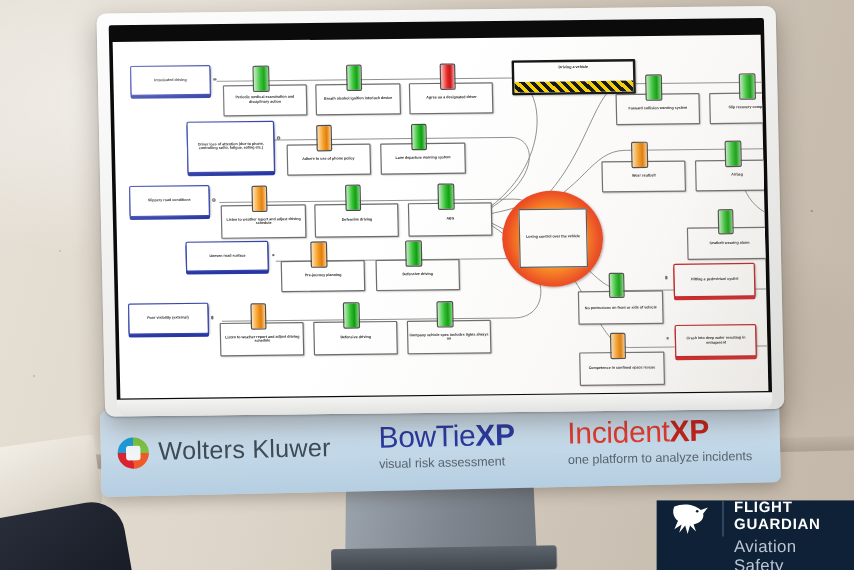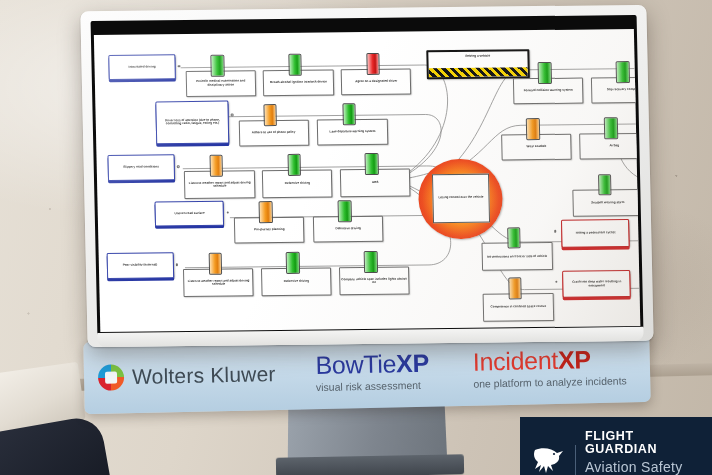--- a/index.html
+++ b/index.html
@@ -163,22 +163,22 @@
   .gate.red{ background: linear-gradient(90deg,#ffc0c0,#e82a2a 45%,#c41414 70%,#ff9a9a); }
   .conn-dot{ position:absolute; width:2.6px; height:2.6px; border-radius:50%;
     background:#fafafa; border:0.6px solid #6a6a6a; }
   
   #screen-glare{
     position:absolute; inset:0; pointer-events:none;
     background: linear-gradient(118deg, rgba(255,255,255,.30) 0%, rgba(255,255,255,.05) 22%, rgba(255,255,255,0) 42%, rgba(190,180,165,.10) 78%, rgba(160,148,130,.22) 100%);
   }
   
   #watermark{
-    position:absolute; right:0; bottom:0; width:192px; height:58px;
-    background:#0f2137; display:flex; align-items:flex-end; gap:9px; padding:0 12px;
+    position:absolute; right:0; bottom:0; width:165px; height:58px;
+    background:#0f2137; display:flex; align-items:flex-start; gap:9px; padding:0 12px;
   }
   #wm-sep{ width:1px; height:30px; background:#4a5f78; }
   #wm-title{ color:#ffffff; font-size:12.5px; font-weight:700; letter-spacing:.6px; line-height:1.1;}
   #wm-sub{ color:#b9c6d4; font-size:14px; letter-spacing:.3px; margin-top:2px;}
   #eagle{ flex:none; }
 </style>
 </head>
 <body>
 
 <div id="scene">

